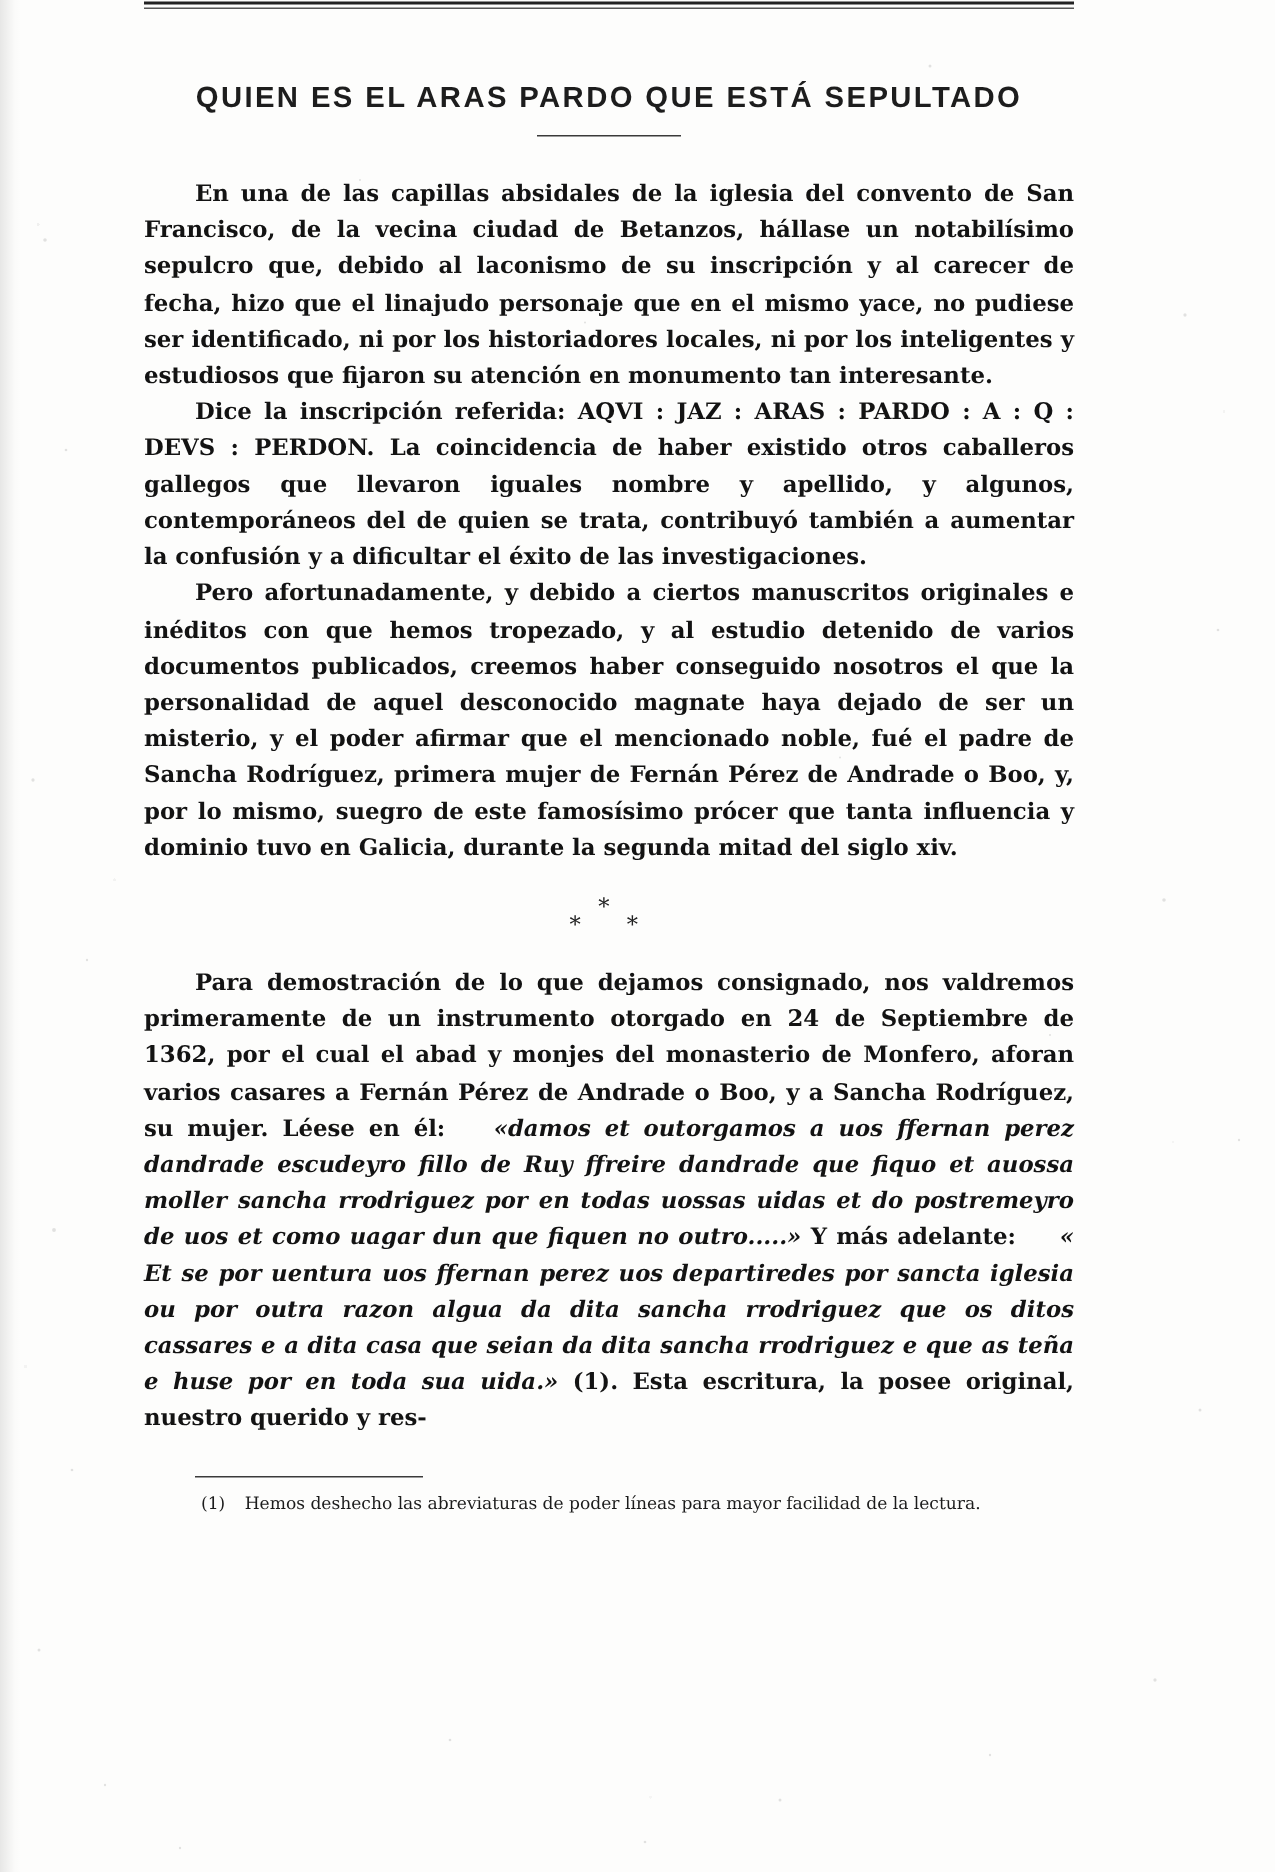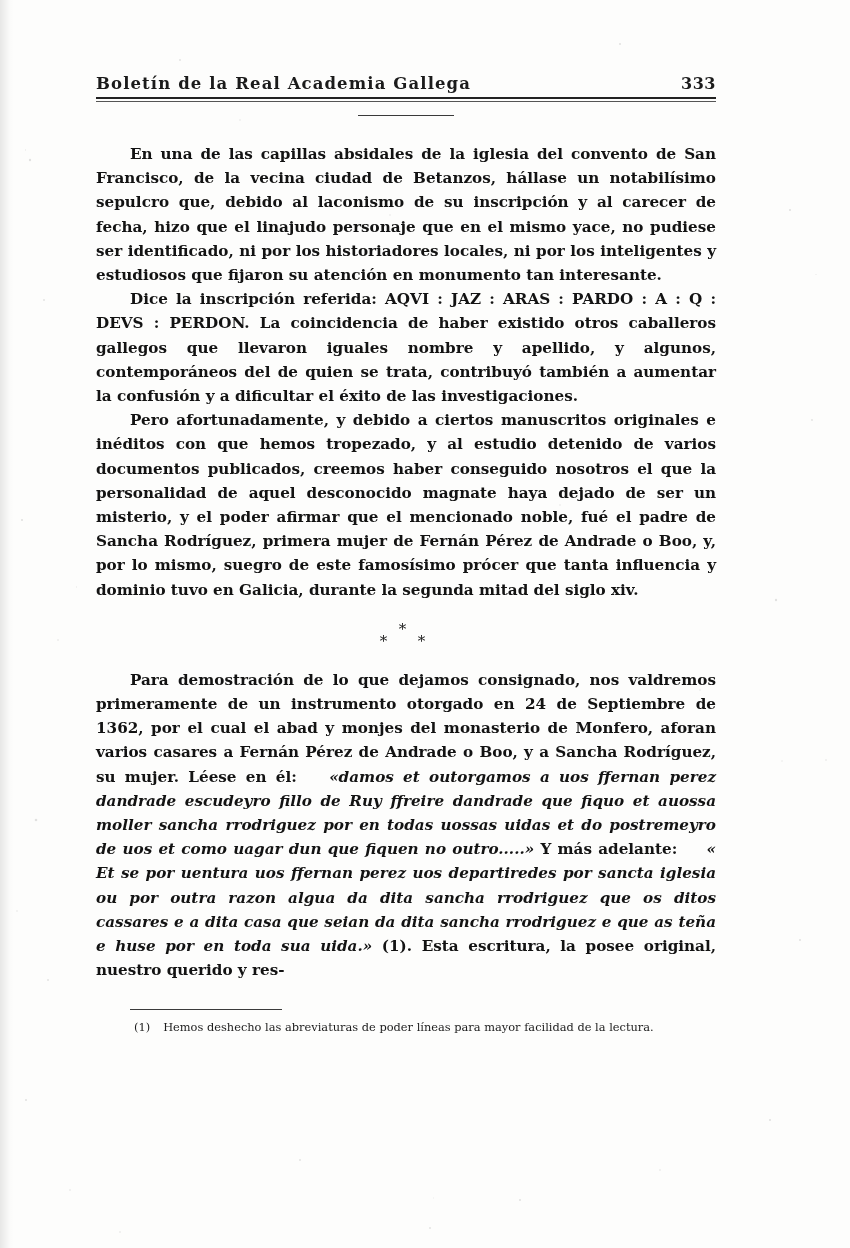--- a/index.html
+++ b/index.html
@@ -192,27 +192,24 @@
         <circle cx="240" cy="120" r="0.7"></circle>
       <circle cx="700" cy="690" r="0.7"></circle>
         <circle cx="150" cy="470" r="0.7"></circle>
       <circle cx="390" cy="215" r="0.7"></circle>
         <circle cx="560" cy="505" r="0.7"></circle>
     </g>
   </svg>
 
   <div class="content">
 
-    <div class="running-head">
-      <div class="journal-title">Boletín de la Real Academia Gallega</div>
-      <div class="folio">333</div>
-    </div>
     <div class="head-rule"></div>
     <div class="head-rule thin"></div>
 
+    <h1 class="article-title">QUIEN ES EL ARAS PARDO QUE ESTÁ SEPULTADO</h1>
     <div class="title-rule"></div>
 
     <div class="body-text">
       <p>En una de las capillas absidales de la iglesia del convento de San Francisco, de la vecina ciudad de Betanzos, hállase un notabilísimo sepulcro que, debido al laconismo de su inscripción y al carecer de fecha, hizo que el linajudo personaje que en el mismo yace, no pudiese ser identificado, ni por los historiadores locales, ni por los inteligentes y estudiosos que fijaron su atención en monumento tan interesante.</p>
       <p class="cont">Dice la inscripción referida: AQVI : JAZ : ARAS : PARDO : A : Q : DEVS : PERDON. La coincidencia de haber existido otros caballeros gallegos que llevaron iguales nombre y apellido, y algunos, contemporáneos del de quien se trata, contribuyó también a aumentar la confusión y a dificultar el éxito de las investigaciones.</p>
       <p class="cont">Pero afortunadamente, y debido a ciertos manuscritos originales e inéditos con que hemos tropezado, y al estudio detenido de varios documentos publicados, creemos haber conseguido nosotros el que la personalidad de aquel desconocido magnate haya dejado de ser un misterio, y el poder afirmar que el mencionado noble, fué el padre de Sancha Rodríguez, primera mujer de Fernán Pérez de Andrade o Boo, y, por lo mismo, suegro de este famosísimo prócer que tanta influencia y dominio tuvo en Galicia, durante la segunda mitad del siglo xiv.</p>
 
       <div class="sep">
         <span class="star-top">*</span>
         <span class="star-pair">*&nbsp;&nbsp;*</span>

